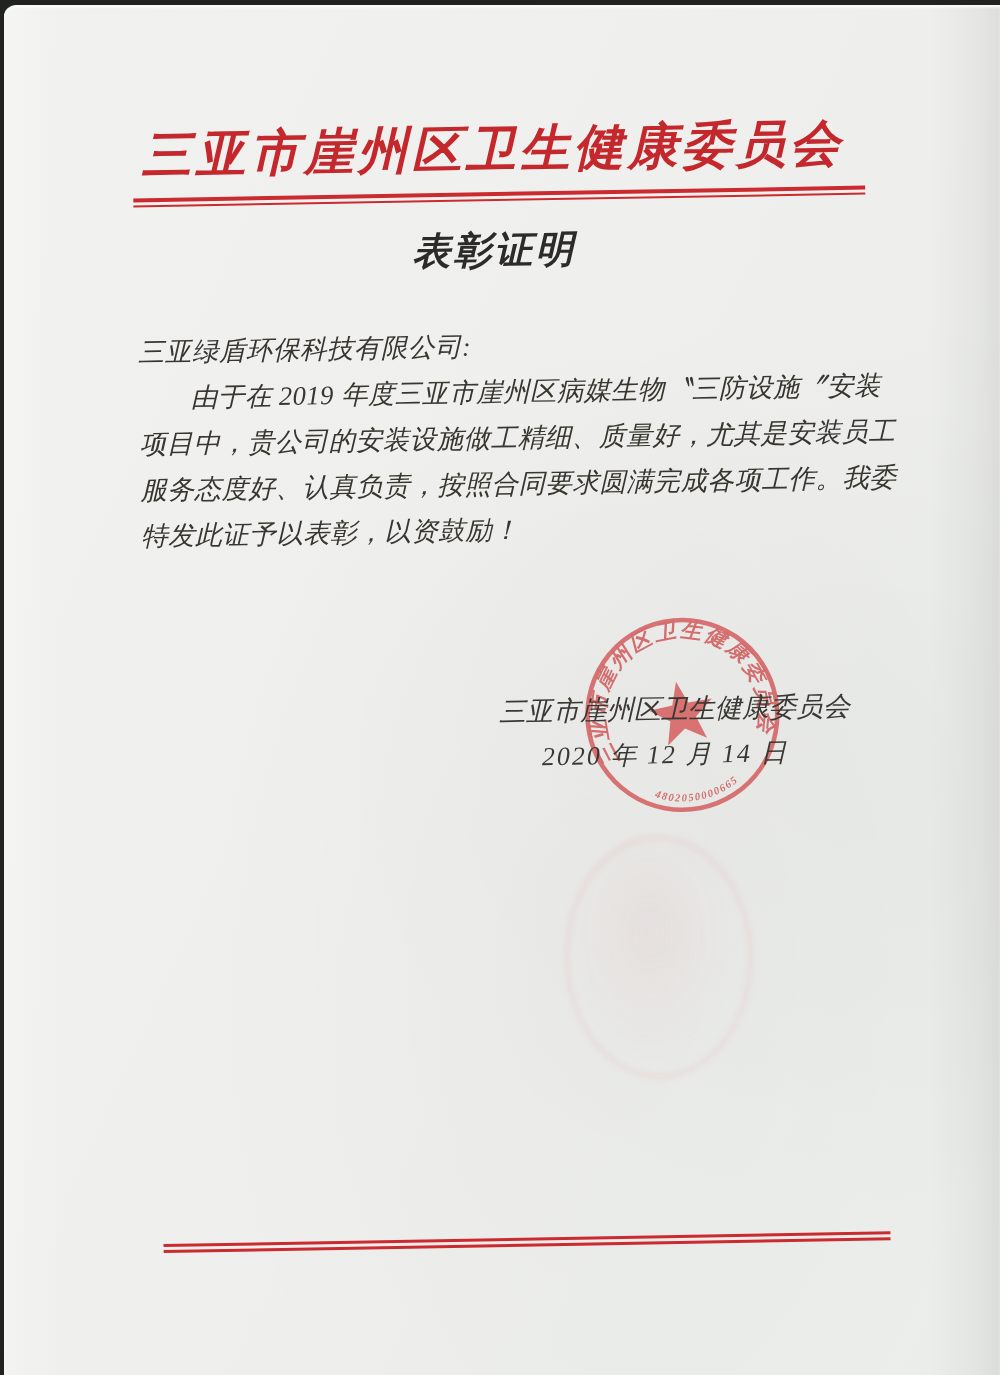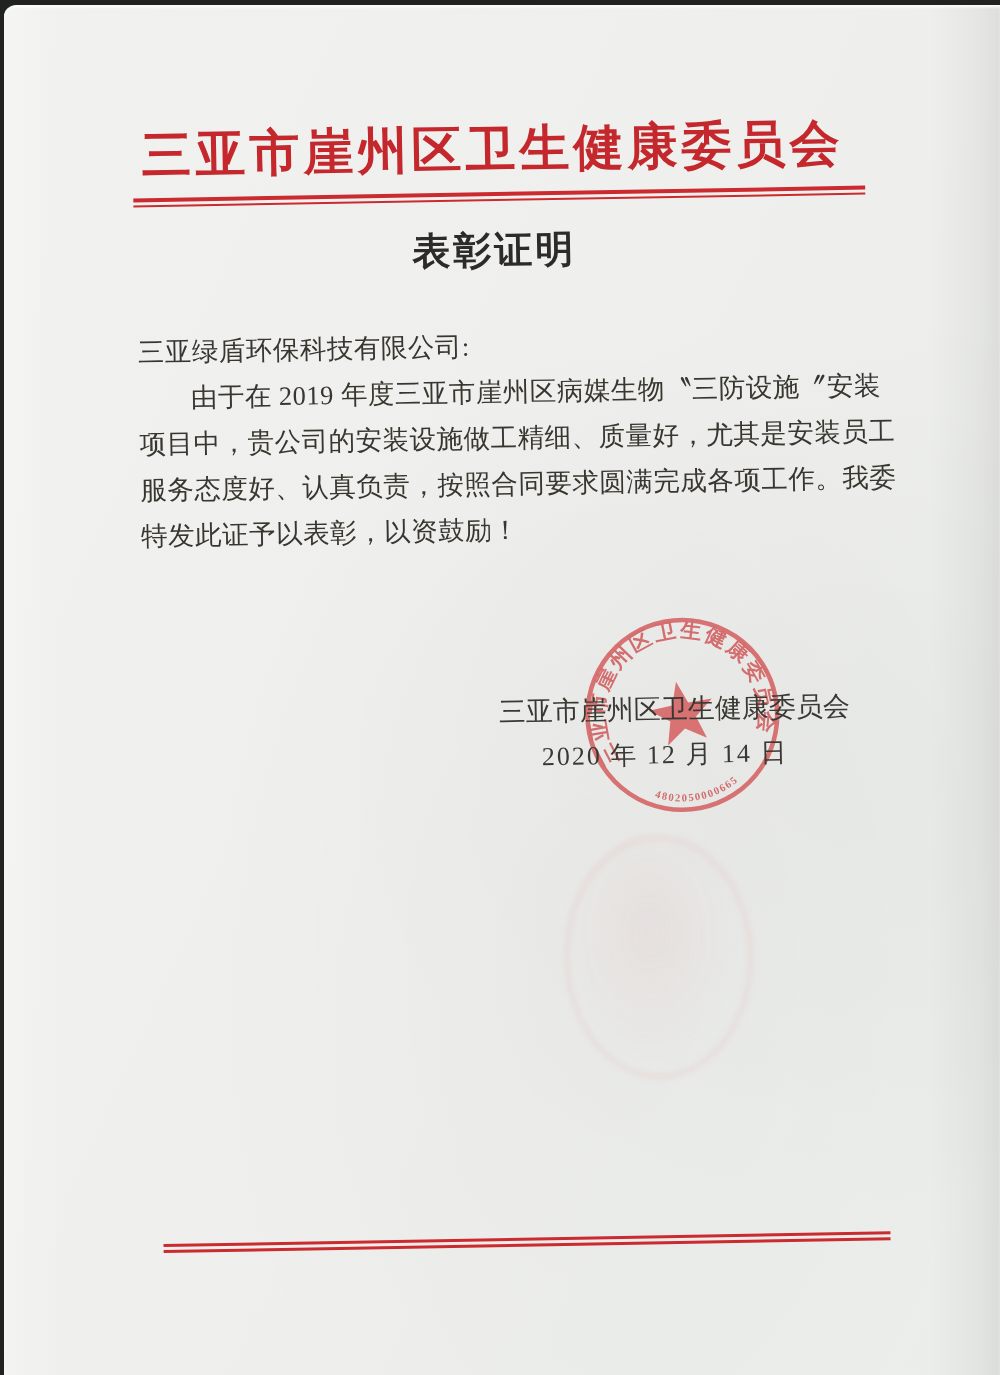--- a/index.html
+++ b/index.html
@@ -14,20 +14,21 @@
     top: 5px; left: 4px; right: 0; bottom: 0;
     background:
       radial-gradient(ellipse at 85% 55%, rgba(0,0,0,0.025), transparent 45%),
       radial-gradient(ellipse at 60% 70%, rgba(0,0,0,0.02), transparent 50%),
       linear-gradient(90deg, rgba(255,255,255,0.25) 0%, transparent 6%),
       linear-gradient(90deg, transparent 93%, rgba(0,0,0,0.04) 98%, rgba(0,0,0,0.07) 100%),
       linear-gradient(115deg, #f1f2f0 0%, #eff0ed 45%, #ebedeb 100%);
     border-top-left-radius: 12px;
     border-top: 1px solid #fbfcfa;
     box-shadow: inset 0 2px 2px rgba(255,255,255,0.6);
+    font-style: italic;
   }
   .content {
     position: absolute;
     inset: 0;
     transform: rotate(-1deg);
     transform-origin: 500px 690px;
   }
   .issuer-header {
     position: absolute;
     top: 110px; left: 0; width: 100%;

